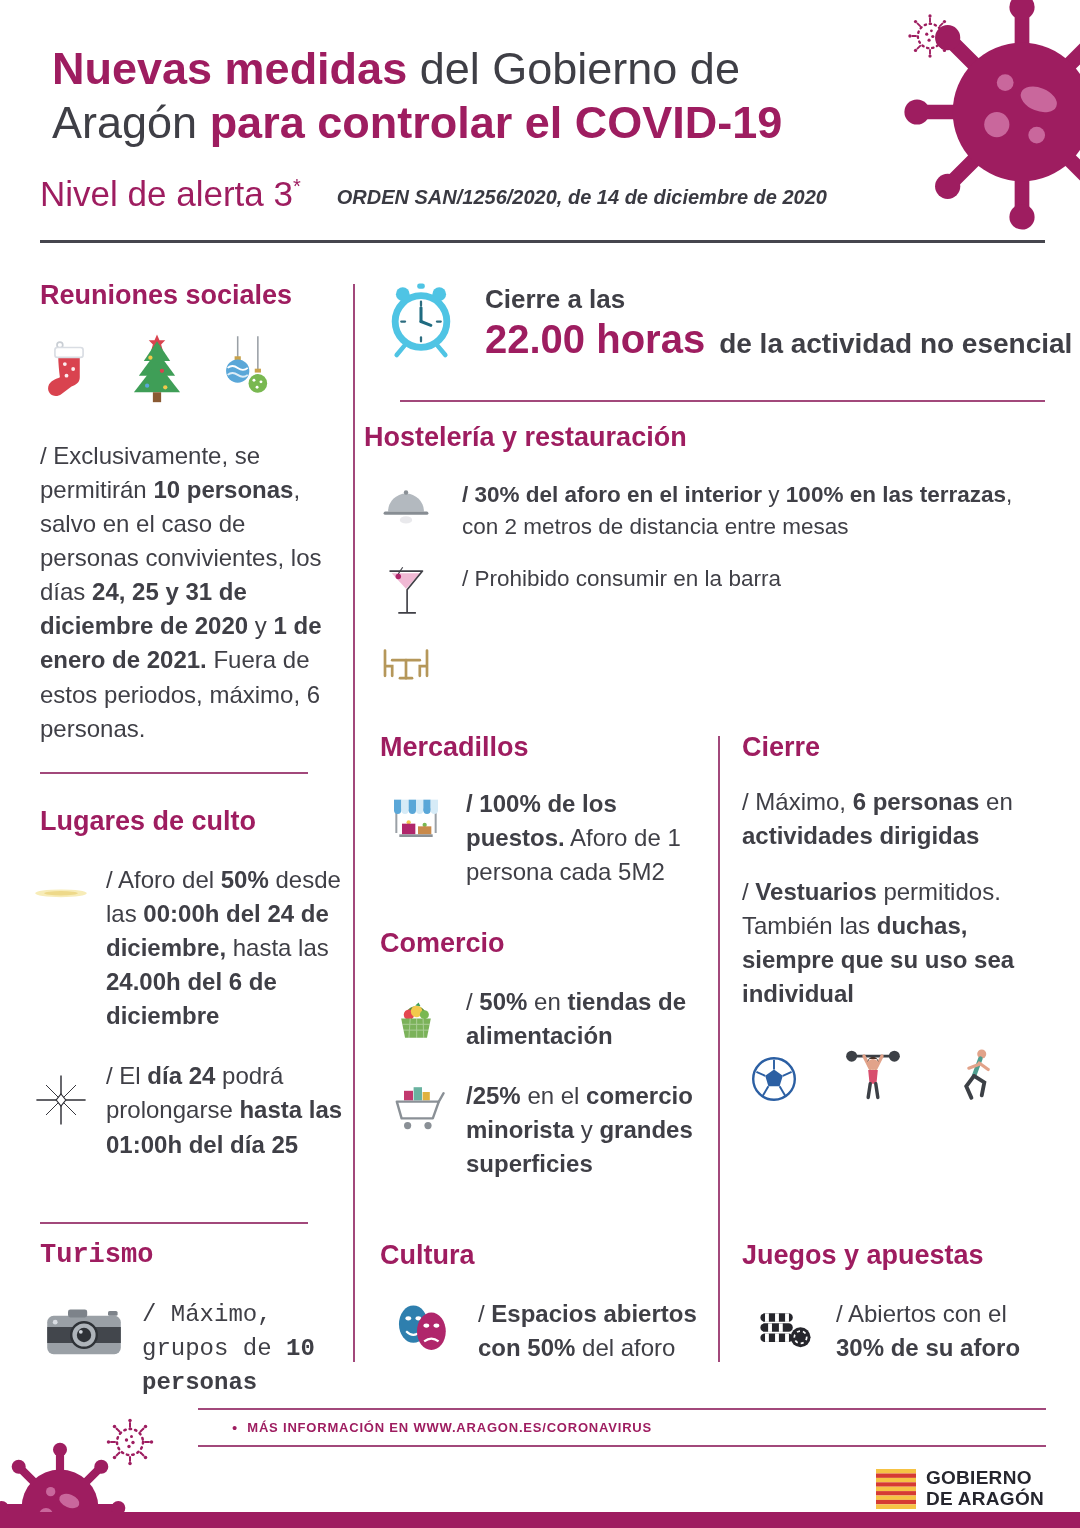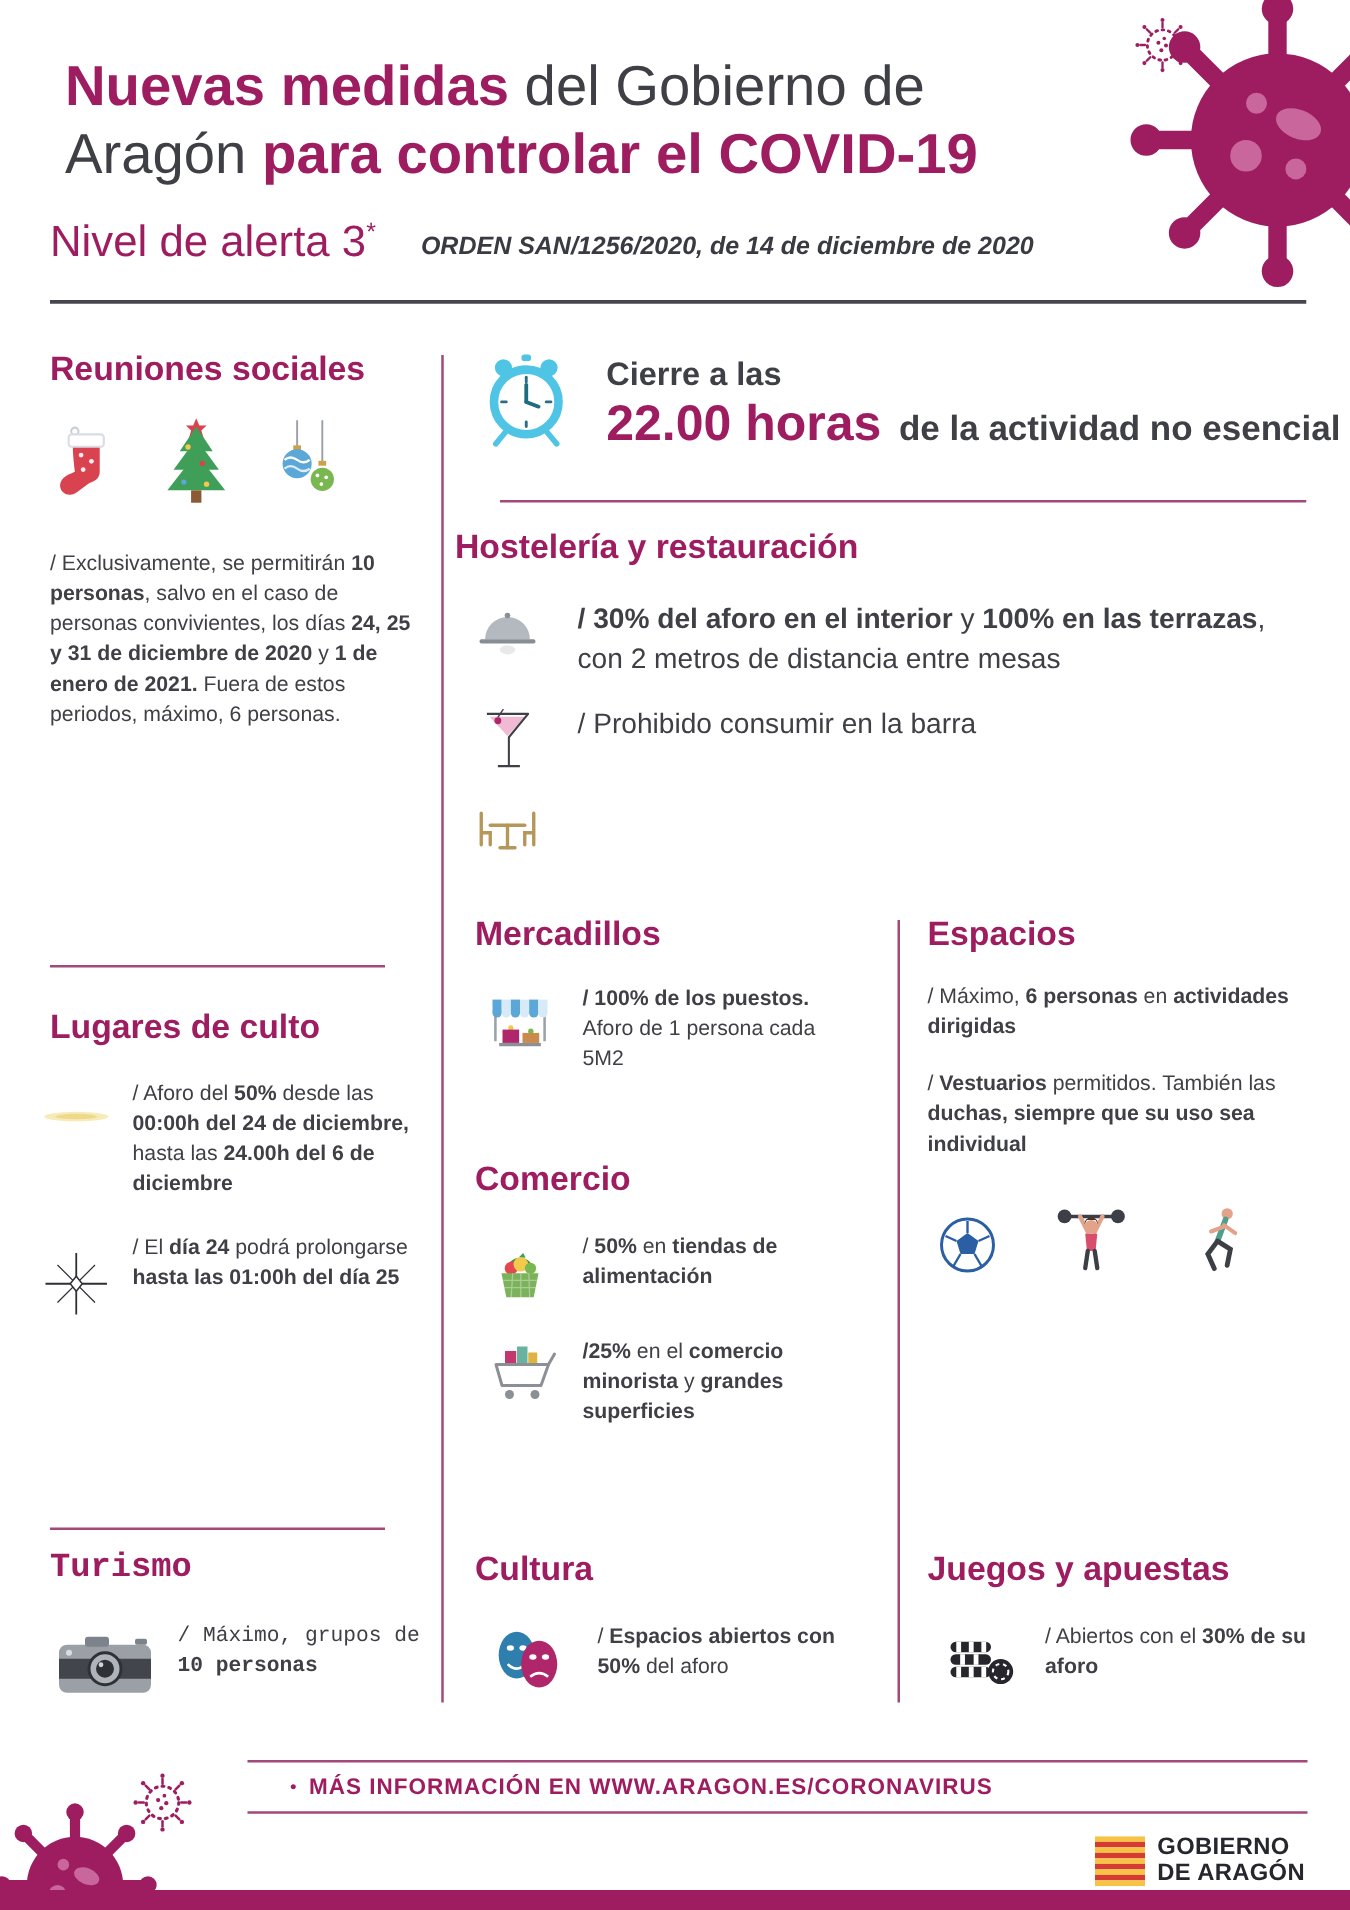--- a/index.html
+++ b/index.html
@@ -13,21 +13,21 @@
   .seg-b{ font-weight:700; }
   .seg-a{ color:var(--accent); font-weight:700; }
   .alert-row{ margin-top:24px; display:flex; align-items:flex-end; gap:36px; }
   .alert{ font-size:35px; color:var(--accent); font-weight:500; }
   .alert sup{ font-size:20px; }
   .order{ font-size:20px; font-style:italic; font-weight:600; color:#3a3a42; padding-bottom:5px; }
   .header-rule{ position:absolute; left:40px; top:240px; width:1005px; border-top:3px solid #46464e; }
 
   
   .sec-h{ margin:0; font-size:27px; font-weight:700; color:var(--accent); }
-  .body-text{ margin:0; font-size:17px; line-height:1.42; color:var(--text); }
+  .body-text{ margin:0; font-size:24px; line-height:1.42; color:var(--text); }
   .rule{ position:absolute; border-top:2px solid var(--accent-soft); }
   .vline{ position:absolute; border-left:2px solid var(--accent-soft); }
   .item-row{ display:flex; gap:14px; align-items:flex-start; }
   .icon-cell{ flex:0 0 auto; display:flex; justify-content:center; }
 
   
   .sec-reuniones{ position:absolute; left:40px; top:280px; width:296px; }
   .xmas-icons{ display:flex; gap:26px; align-items:flex-end; margin-top:16px; }
   .sec-reuniones .body-text{ margin-top:26px; }
   .rule1{ left:40px; top:772px; width:268px; }
@@ -80,21 +80,21 @@
   .sports{ display:flex; align-items:flex-end; gap:44px; margin-top:30px; padding-left:8px; }
 
   .sec-juegos{ position:absolute; left:742px; top:1240px; width:305px; }
   .sec-juegos .item-row{ margin-top:26px; }
   .sec-juegos .icon-cell{ width:80px; padding-top:4px; }
   .sec-juegos .body-text{ width:212px; }
 
   
   .info{ position:absolute; left:198px; top:1408px; width:848px; border-top:2px solid var(--accent-soft); border-bottom:2px solid var(--accent-soft); padding:9px 0 9px 34px; display:flex; align-items:center; gap:10px; }
   .info .bullet{ color:var(--accent); font-size:15px; }
-  .info-text{ font-size:18px; letter-spacing:.8px; color:var(--accent); font-weight:600; }
+  .info-text{ font-size:13px; letter-spacing:.8px; color:var(--accent); font-weight:600; }
   .info-link{ font-weight:800; cursor:pointer; }
   .logo{ position:absolute; right:36px; top:1468px; display:flex; align-items:center; gap:10px; }
   .logo-text{ font-size:19px; font-weight:800; color:#26262e; line-height:1.08; letter-spacing:.3px; }
   .bottom-bar{ position:absolute; left:0; right:0; bottom:0; height:16px; background:var(--accent); }
 
   
   .virus{ color:var(--accent); position:absolute; }
   .virus-top-small{ left:902px; top:8px; width:56px; height:56px; }
   .virus-top-large{ right:-68px; top:-14px; width:252px; height:252px; }
   .virus-bottom-outline{ left:100px; top:1412px; width:60px; height:60px; }
@@ -430,21 +430,21 @@
           <ellipse cx="56" cy="38" rx="4" ry="3" fill="#ffffff"></ellipse>
             <ellipse cx="70" cy="38" rx="4" ry="3" fill="#ffffff"></ellipse>
           <path d="M53 60 q10 -8 20 0" stroke="#ffffff" stroke-width="3" fill="none"></path>
         </svg>
       </span>
       <p class="body-text"><span>/ </span><span class="seg-b">Espacios abiertos con 50%</span><span> del aforo</span></p>
     </div>
   </section>
 
   <section class="sec-deporte">
-    <h2 class="sec-h">Espacios</h2>
+    <h2 class="sec-h">Cierre</h2>
     <p class="body-text"><span>/ Máximo, </span><span class="seg-b">6 personas</span><span> en </span><span class="seg-b">actividades dirigidas</span></p>
     <p class="body-text"><span>/ </span><span class="seg-b">Vestuarios</span><span> permitidos. También las </span><span class="seg-b">duchas, siempre que su uso sea individual</span></p>
     <div class="sports">
       <svg width="48" height="48" viewBox="0 0 60 60">
         <circle cx="30" cy="30" r="26" fill="#ffffff" stroke="#2b5fa3" stroke-width="3"></circle>
         <polygon points="30,18 41,26 37,39 23,39 19,26" fill="#2b5fa3"></polygon>
         <g stroke="#2b5fa3" stroke-width="2.4">
           <line x1="30" y1="18" x2="30" y2="6"></line>
             <line x1="41" y1="26" x2="52" y2="21"></line>
           <line x1="37" y1="39" x2="44" y2="51"></line>

